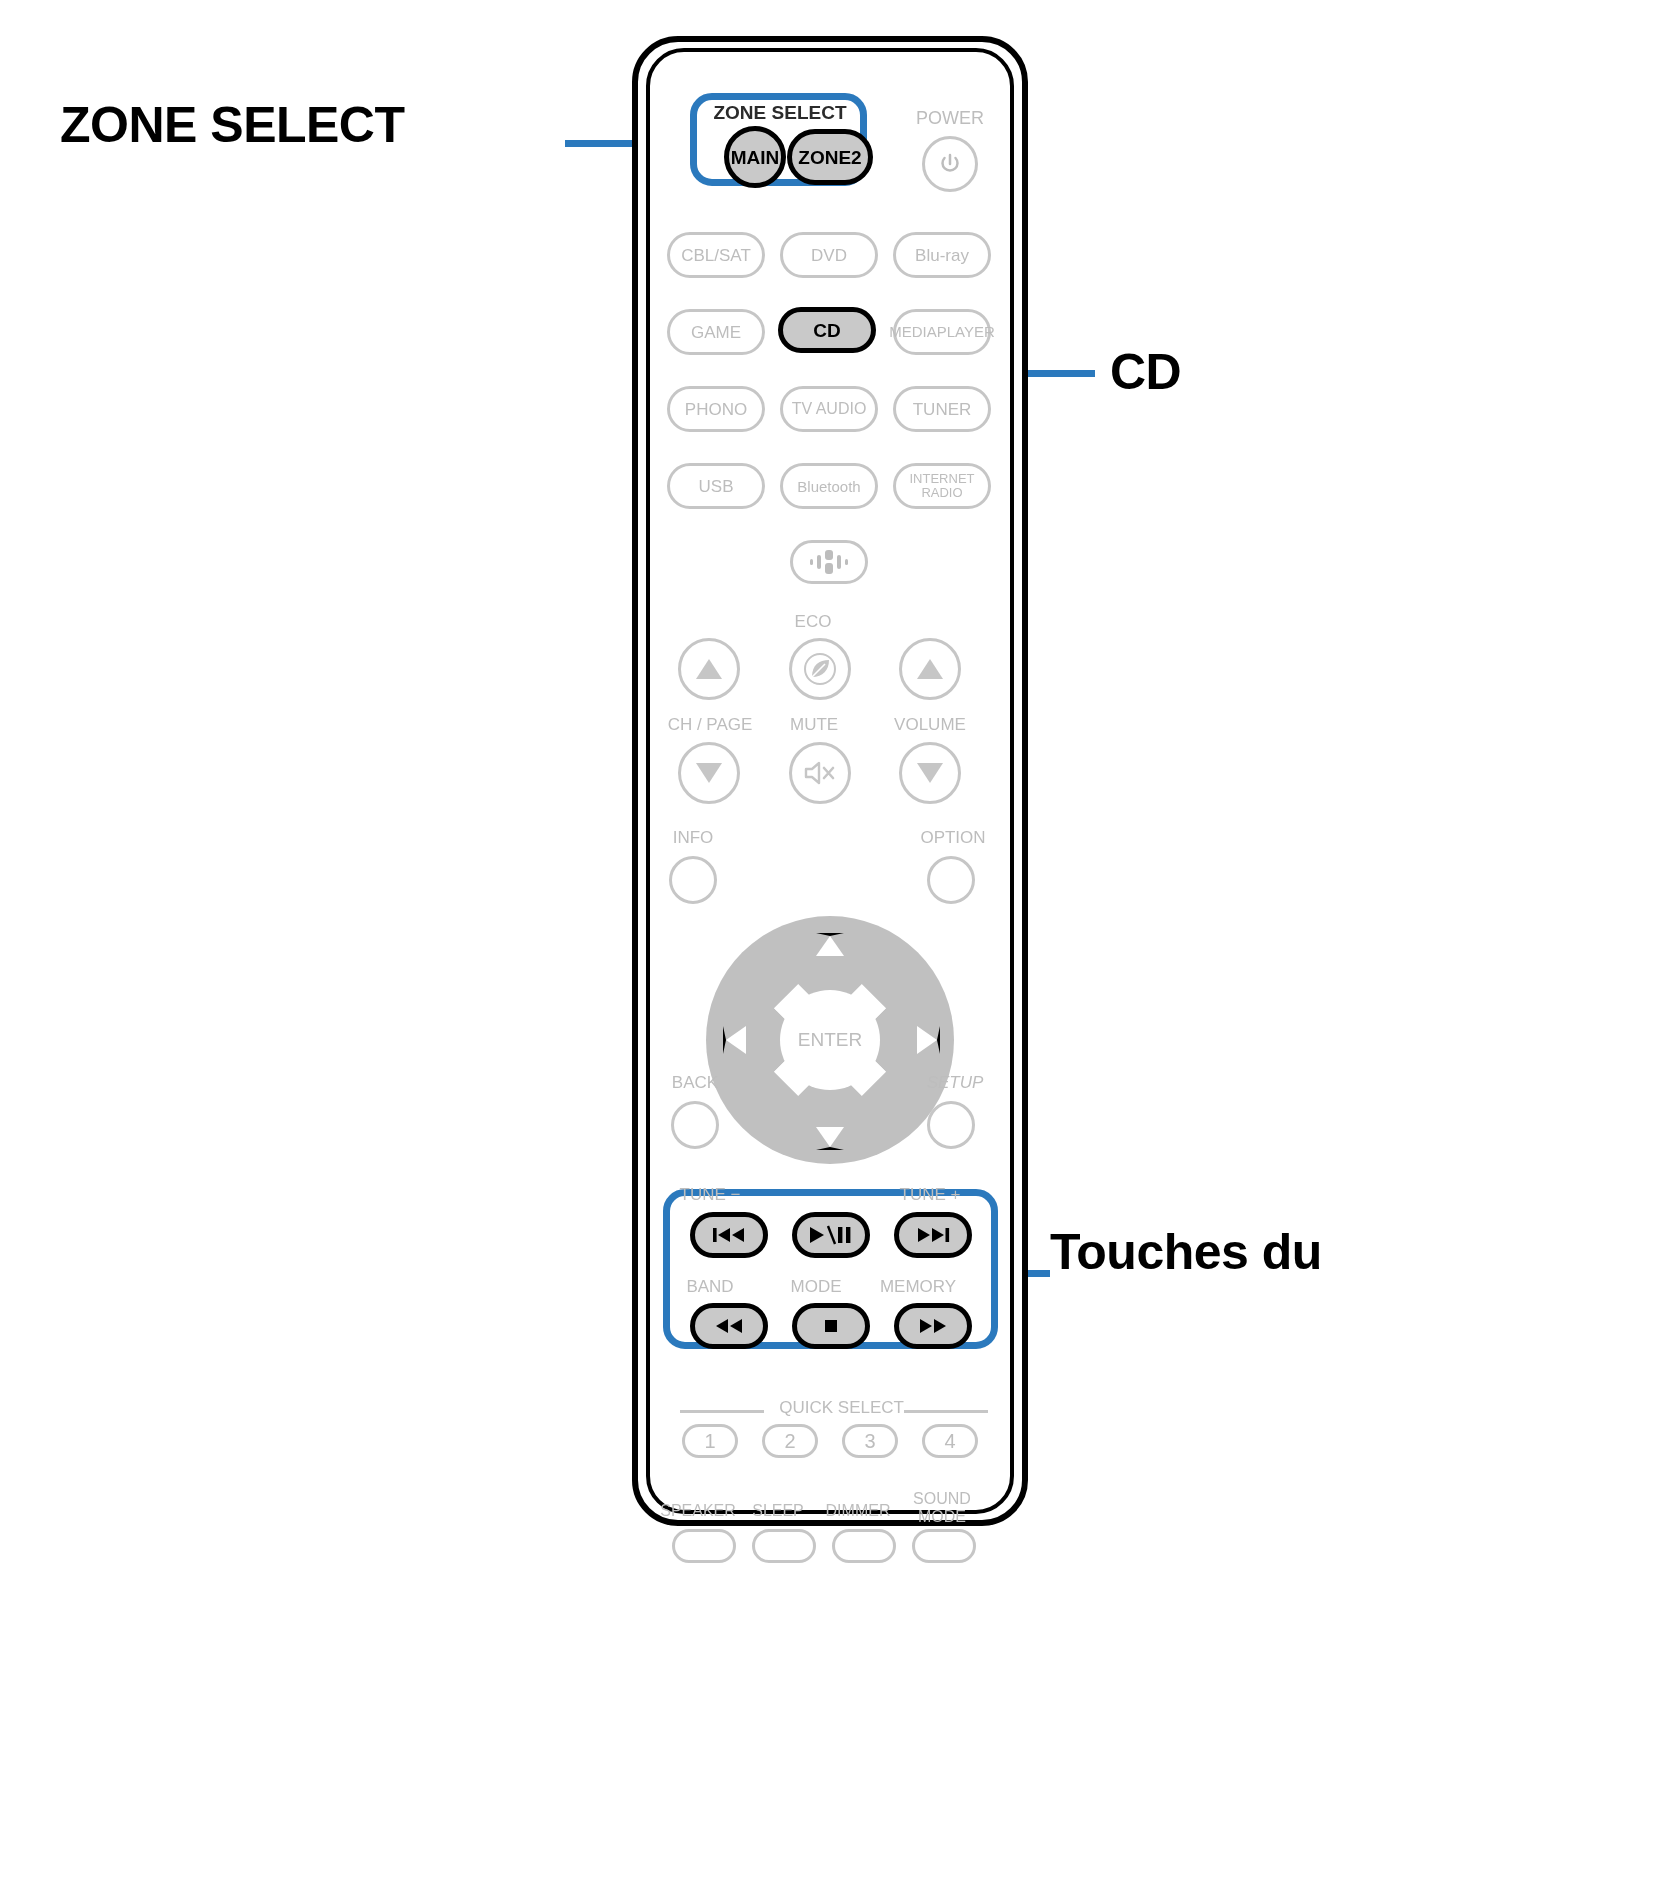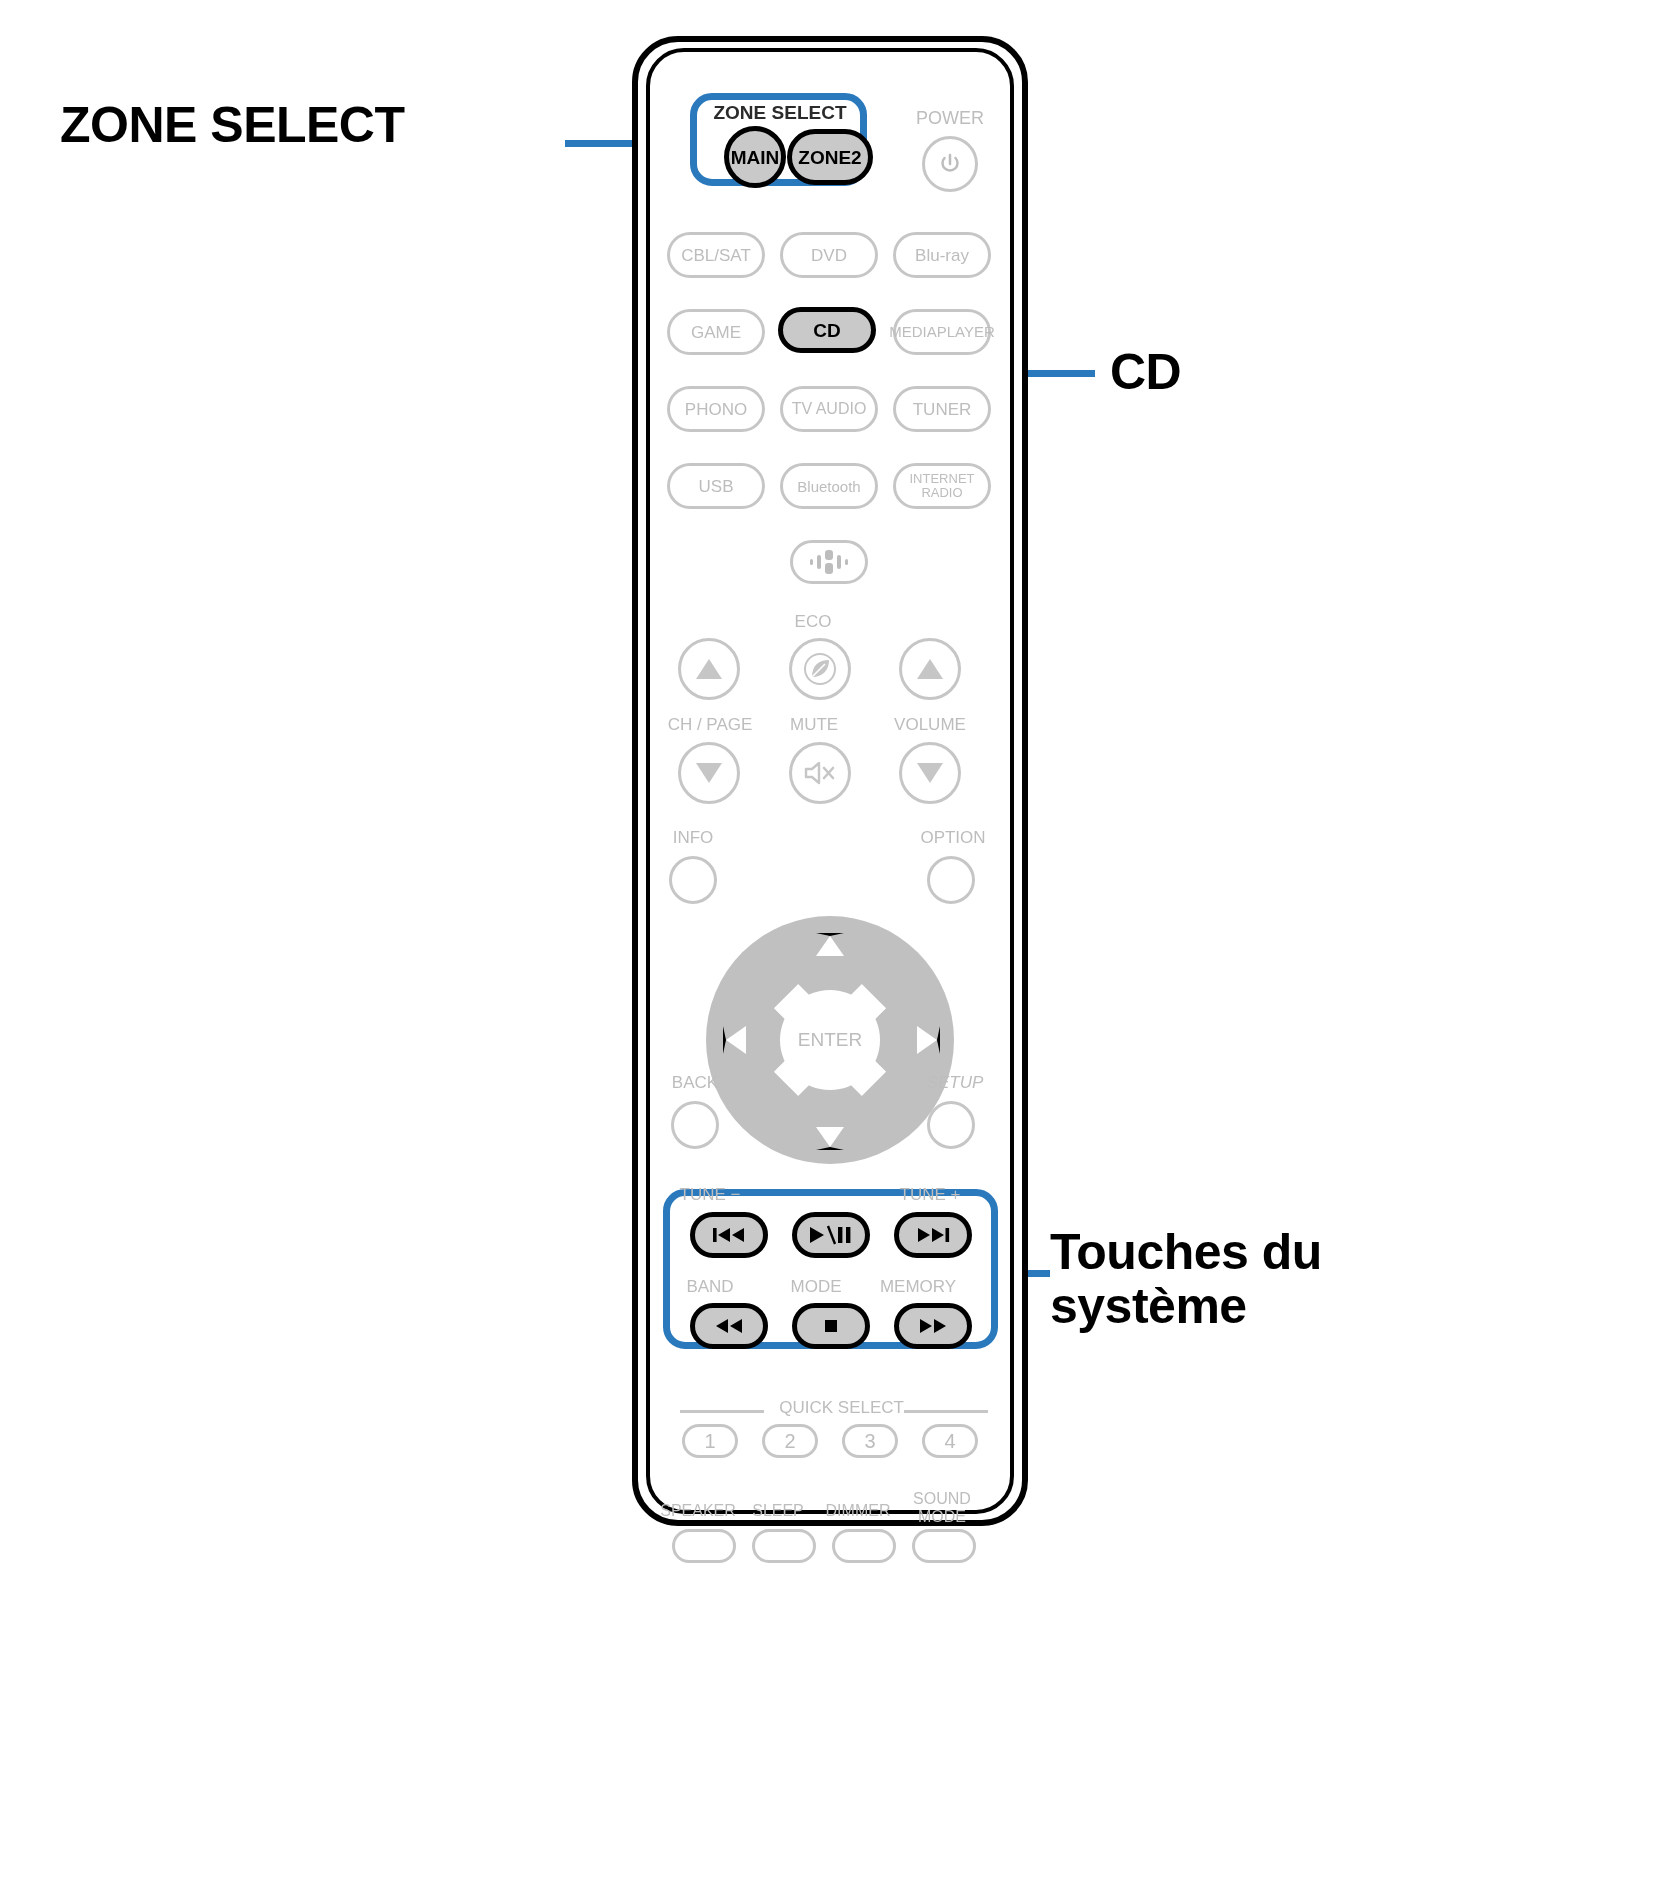--- a/index.html
+++ b/index.html
@@ -195,21 +195,20 @@
 </style>
 </head>
 <body>
 
 <div class="callout" id="callout-zone-select">ZONE SELECT</div>
 
 <div class="callout" id="callout-cd">CD</div>
 
 <div class="callout" id="callout-system">
   <div>Touches du</div>
-  <div>système</div>
 </div>
 
 <div class="leader" id="leader-zone"></div>
 <div class="leader" id="leader-cd-stub"></div>
 <div class="leader" id="leader-cd"></div>
 <div class="leader" id="leader-system"></div>
 
 <div id="remote-outer"></div>
 <div id="remote-inner"></div>
 

